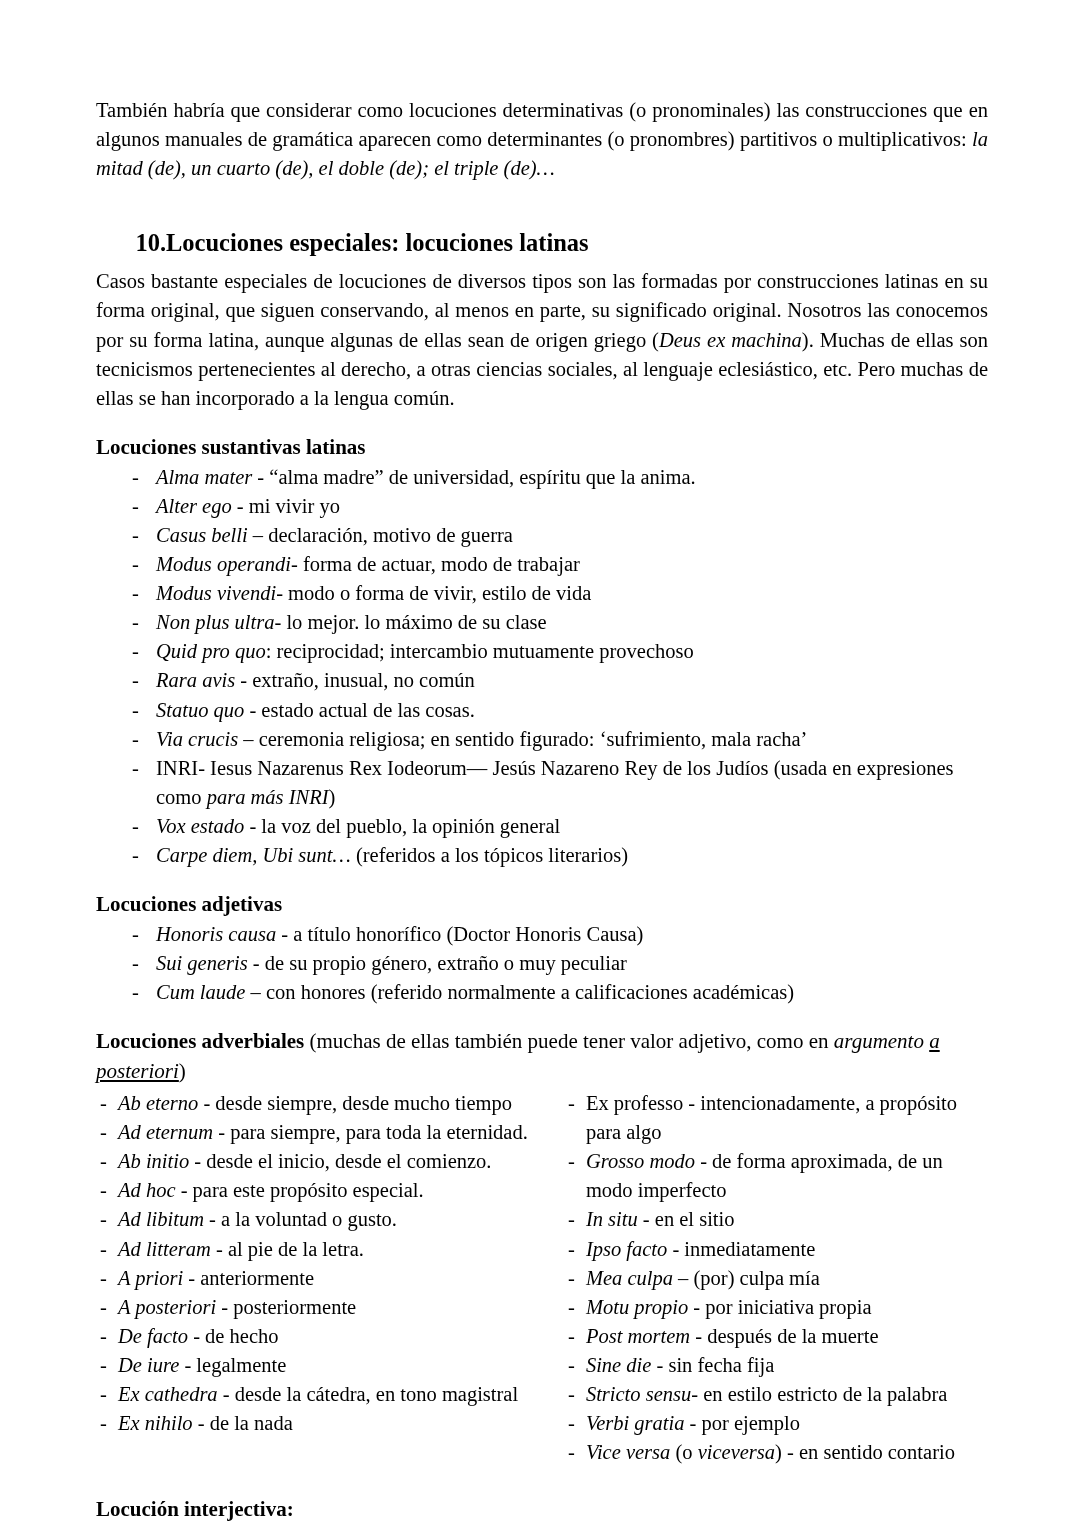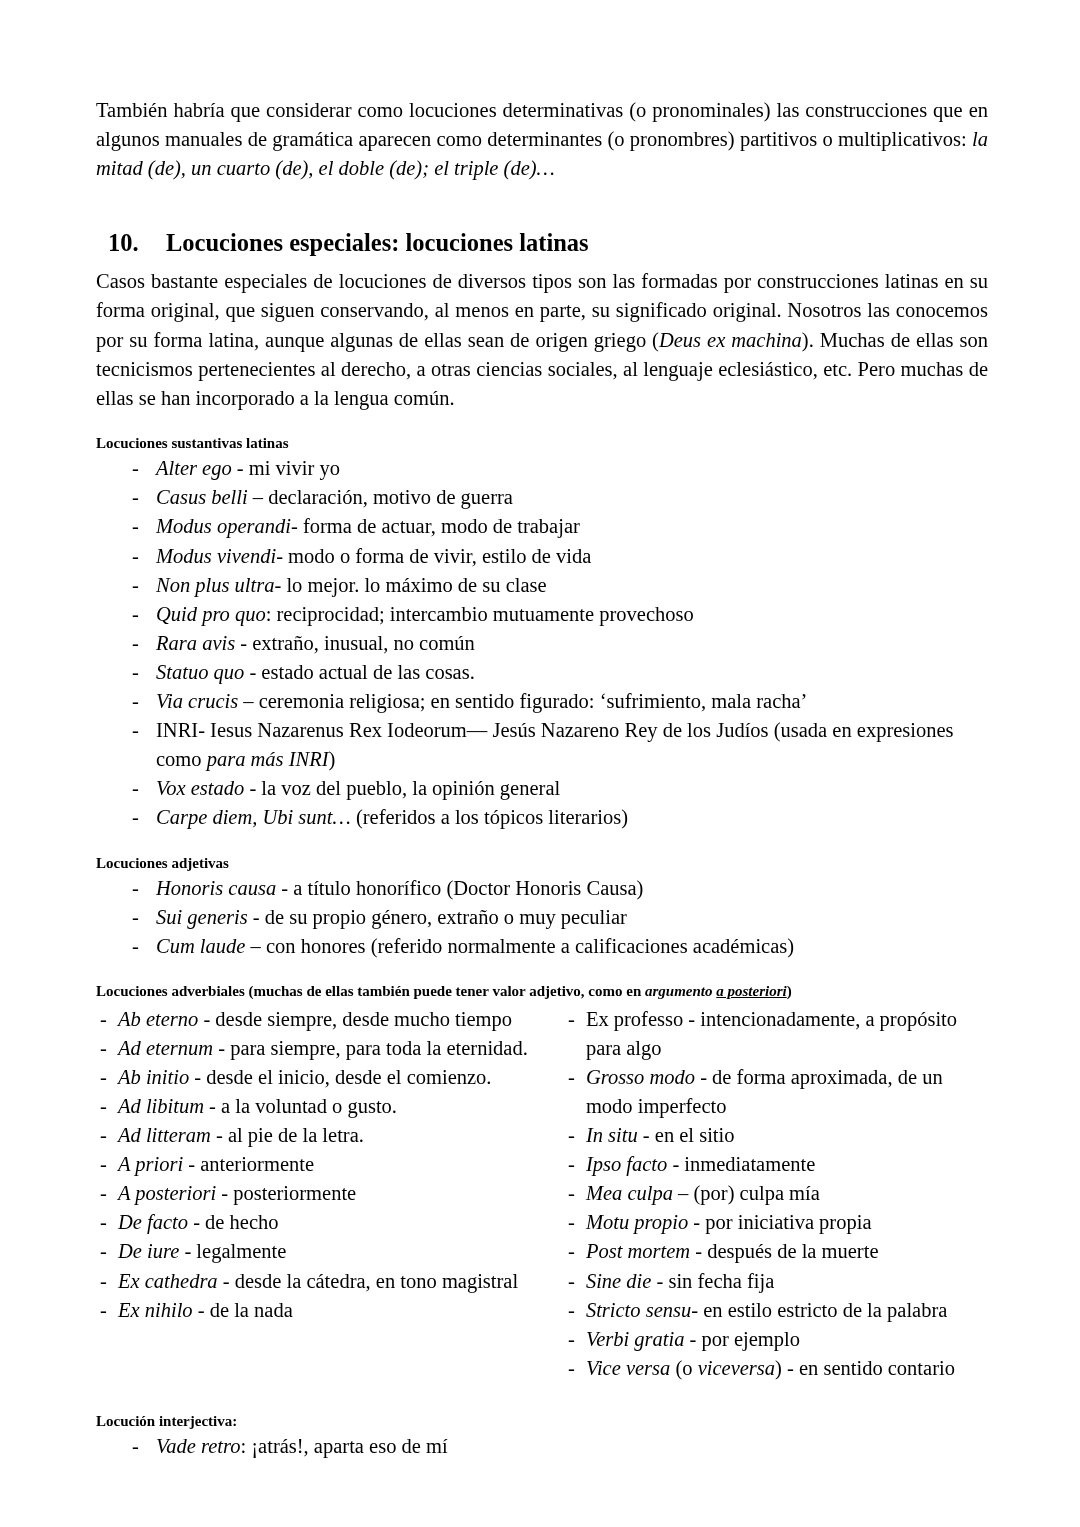--- a/index.html
+++ b/index.html
@@ -33,38 +33,39 @@
     font-size: 24.5px;
     font-weight: bold;
     margin: 46px 0 10px 0;
     padding-left: 12px;
     display: flex;
     align-items: baseline;
   }
   h2.section-heading .num {
     width: 58px;
     flex: 0 0 58px;
+    text-align: right;
   }
   .body-para {
     font-size: 20.5px;
     line-height: 1.42;
     text-align: justify;
     margin: 0 0 0 0;
   }
   .group {
     margin-top: 20px;
   }
   .group-title {
-    font-size: 15px;
+    font-size: 21px;
     font-weight: bold;
     line-height: 1.42;
     margin: 0;
   }
   .group-title .normal {
-    font-weight: bold;
+    font-weight: normal;
     margin-top: 44px;
   }
   ul.dashlist {
     list-style: none;
     margin: 0;
     padding: 0;
   }
   ul.dashlist > li {
     font-size: 20.5px;
     line-height: 1.42;
@@ -110,20 +111,21 @@
   <h2 class="section-heading">
     <span class="num">10.</span>
     <span>Locuciones especiales: locuciones latinas</span>
   </h2>
 
   <p class="body-para"><span>Casos bastante especiales de locuciones de diversos tipos son las formadas por construcciones latinas en su forma original, que siguen conservando, al menos en parte, su significado original. Nosotros las conocemos por su forma latina, aunque algunas de ellas sean de origen griego (</span><span class="it">Deus ex machina</span><span>). Muchas de ellas son tecnicismos pertenecientes al derecho, a otras ciencias sociales, al lenguaje eclesiástico, etc. Pero muchas de ellas se han incorporado a la lengua común.</span></p>
 
   <div class="group">
     <div class="group-title">Locuciones sustantivas latinas</div>
     <ul class="dashlist">
+      <li><span class="it">Alma mater</span><span> - “alma madre” de universidad, espíritu que la anima.</span></li>
       <li><span class="it">Alter ego</span><span> - mi vivir yo</span></li>
       <li><span class="it">Casus belli</span><span> – declaración, motivo de guerra</span></li>
       <li><span class="it">Modus operandi</span><span>- forma de actuar, modo de trabajar</span></li>
       <li><span class="it">Modus vivendi</span><span>- modo o forma de vivir, estilo de vida</span></li>
       <li><span class="it">Non plus ultra</span><span>- lo mejor. lo máximo de su clase</span></li>
       <li><span class="it">Quid pro quo</span><span>: reciprocidad; intercambio mutuamente provechoso</span></li>
       <li><span class="it">Rara avis</span><span> - extraño, inusual, no común</span></li>
       <li><span class="it">Statuo quo</span><span> - estado actual de las cosas.</span></li>
       <li><span class="it">Via crucis</span><span> – ceremonia religiosa; en sentido figurado: ‘sufrimiento, mala racha’</span></li>
       <li><span>INRI- Iesus Nazarenus Rex Iodeorum— Jesús Nazareno Rey de los Judíos (usada en expresiones como </span><span class="it">para más INRI</span><span>)</span></li>
@@ -143,20 +145,21 @@
 
   <div class="group">
     <div class="group-title"><span>Locuciones adverbiales</span><span class="normal"> (muchas de ellas también puede tener valor adjetivo, como en </span><span class="normal it">argumento </span><span class="normal it u">a posteriori</span><span class="normal">)</span></div>
 
     <div class="two-col">
       <div class="col left">
         <ul class="dashlist tight">
           <li><span class="it">Ab eterno</span><span> - desde siempre, desde mucho tiempo</span></li>
           <li><span class="it">Ad eternum</span><span> - para siempre, para toda la eternidad.</span></li>
           <li><span class="it">Ab initio</span><span> - desde el inicio, desde el comienzo.</span></li>
+          <li><span class="it">Ad hoc</span><span> - para este propósito especial.</span></li>
           <li><span class="it">Ad libitum</span><span> - a la voluntad o gusto.</span></li>
           <li><span class="it">Ad litteram</span><span> - al pie de la letra.</span></li>
           <li><span class="it">A priori</span><span> - anteriormente</span></li>
           <li><span class="it">A posteriori</span><span> - posteriormente</span></li>
           <li><span class="it">De facto</span><span> - de hecho</span></li>
           <li><span class="it">De iure</span><span> - legalmente</span></li>
           <li><span class="it">Ex cathedra</span><span> - desde la cátedra, en tono magistral</span></li>
           <li><span class="it">Ex nihilo</span><span> - de la nada</span></li>
         </ul>
       </div>

